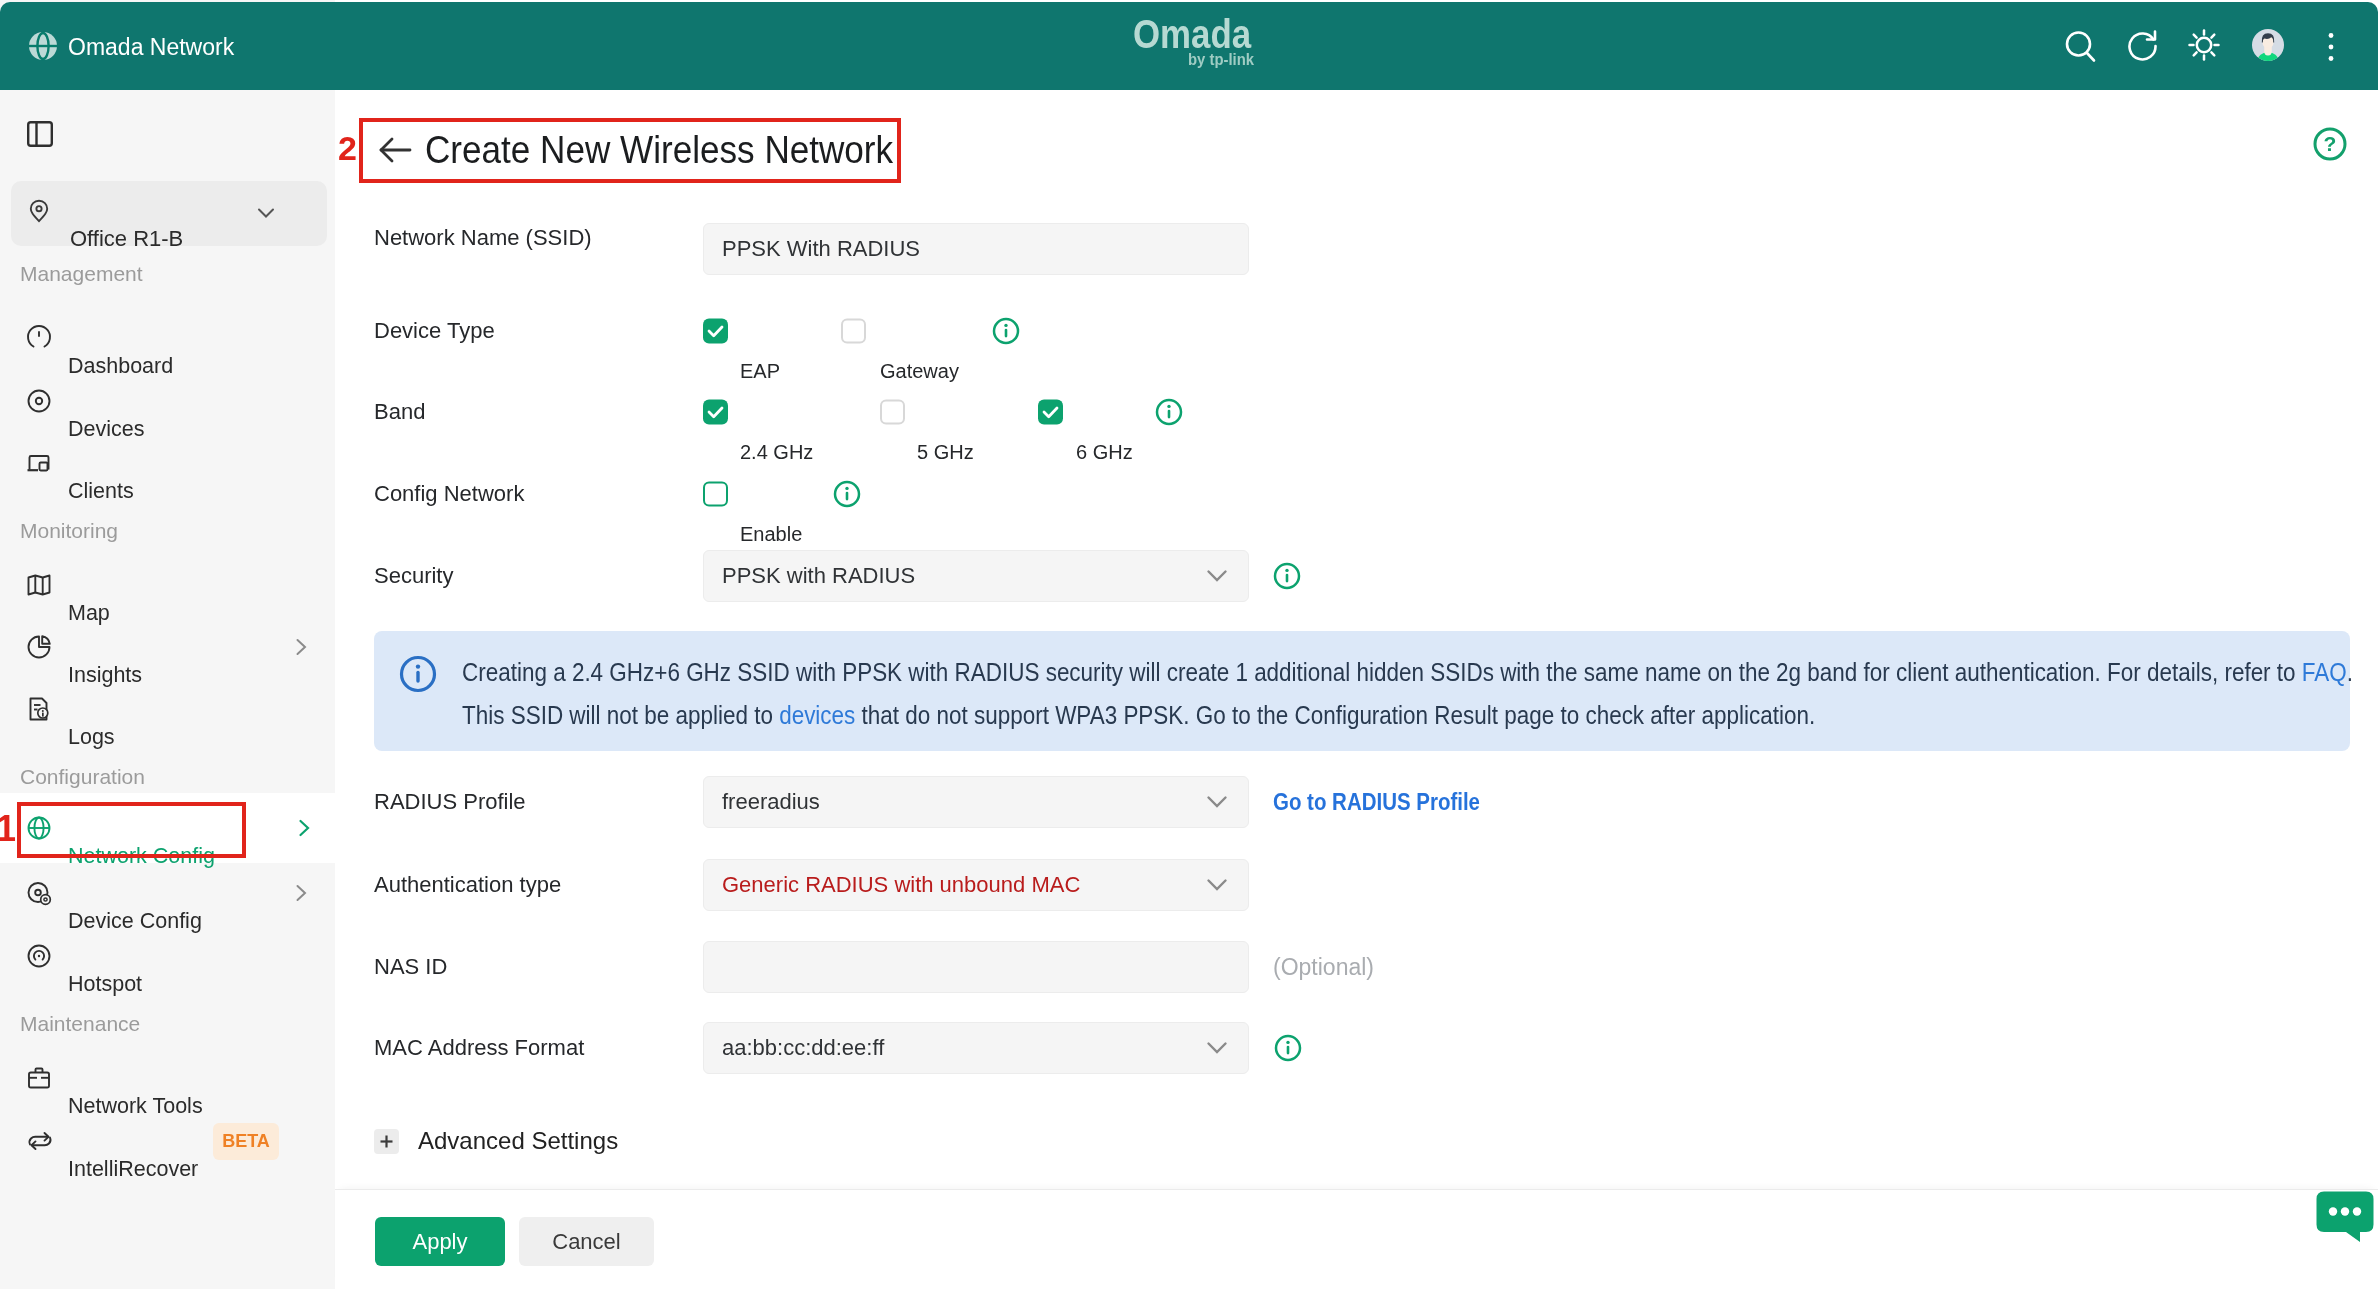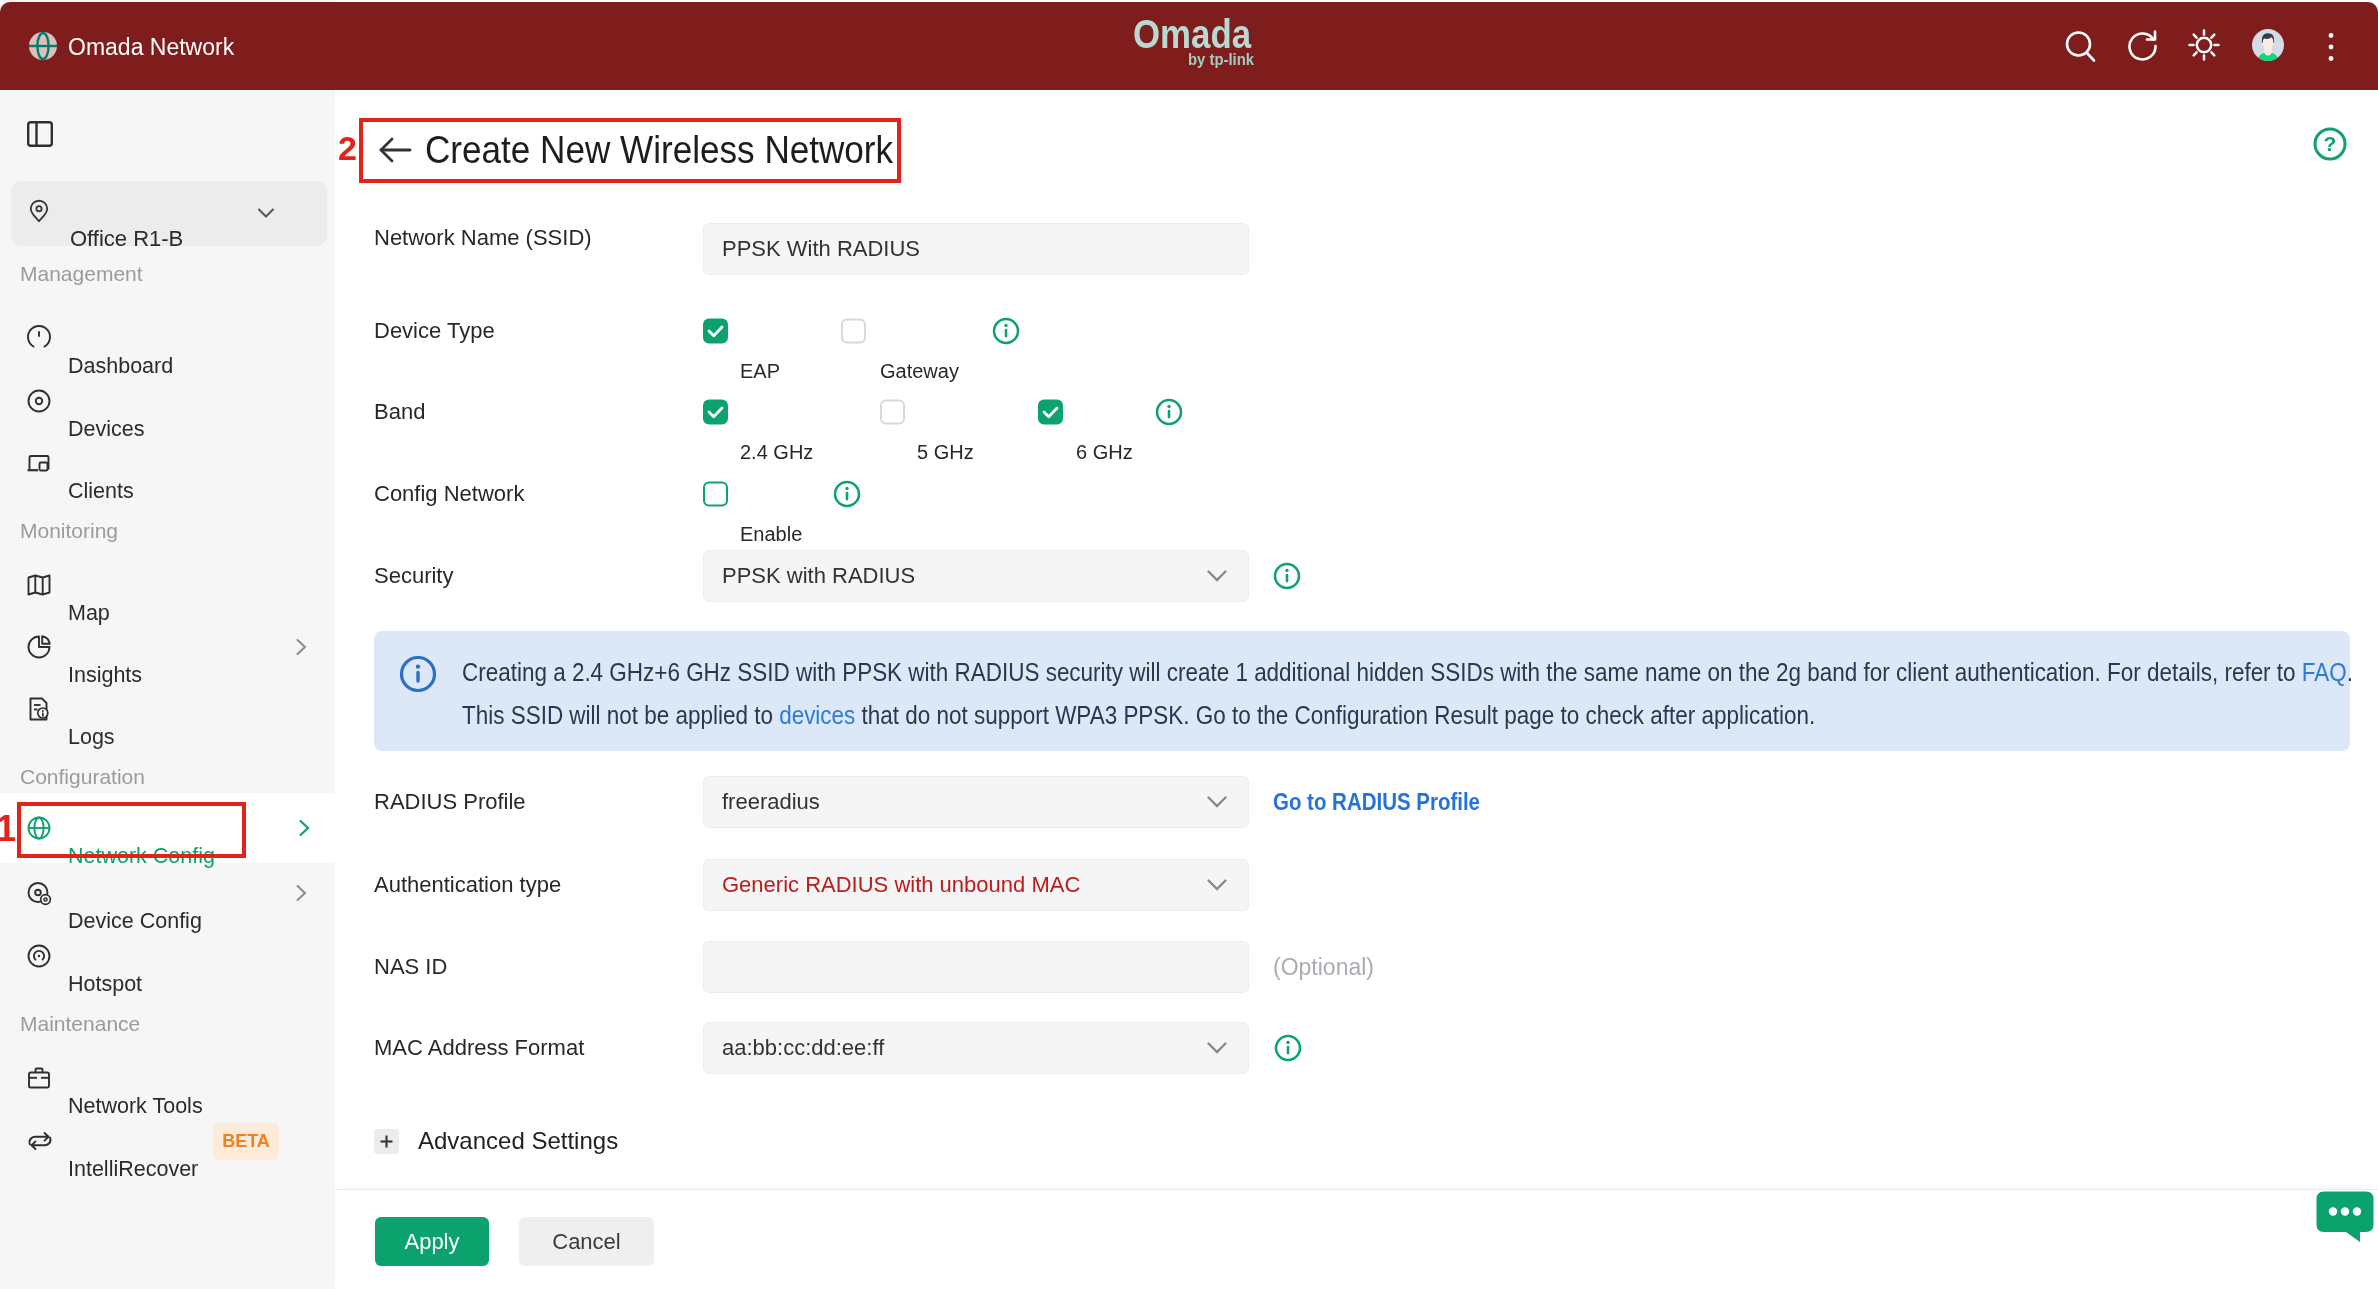--- a/index.html
+++ b/index.html
@@ -1,18 +1,18 @@
 <!DOCTYPE html>
 <html><head>
 <meta charset="utf-8">
 <style>
   * { margin:0; padding:0; box-sizing:border-box; }
   html,body { width:2378px; height:1289px; background:#fff; font-family:"Liberation Sans", sans-serif; overflow:hidden; position:relative; }
   .abs { position:absolute; }
-  .header { position:absolute; top:2px; left:0; width:2378px; height:88px; background:#7f1d1d; border-radius:10px 10px 0 0; z-index:3; }
+  .header { position:absolute; top:2px; left:0; width:2378px; height:88px; background:#0f766e; border-radius:10px 10px 0 0; z-index:3; }
   .sidebar { position:absolute; top:0; left:0; width:335px; height:1289px; background:#f6f6f6; z-index:1; }
   .main { position:absolute; top:90px; left:335px; width:2043px; height:1199px; background:#fff; z-index:2; }
   #content { position:absolute; top:0; left:0; z-index:4; }
   .hbrand { position:absolute; left:68px; top:32px; color:#fff; font-size:23px; }
   .seclbl { position:absolute; left:20px; font-size:21px; color:#9b9b9b; transform:translateY(-50%); }
   .sitem { position:absolute; left:68px; font-size:21.5px; color:#2b2b2b; transform:translateY(-50%); white-space:nowrap;margin-top:28px; }
   .sico { position:absolute; left:26px; transform:translateY(-50%); }
   .schev { position:absolute; left:295px; transform:translateY(-50%); }
   .lbl { position:absolute; left:374px; font-size:22px; color:#26282b; transform:translateY(-50%); white-space:nowrap; }
   .field { position:absolute; left:703px; width:546px; height:52px; background:#f5f5f5; border:1px solid #ececec; border-radius:6px; }
@@ -313,21 +313,21 @@
 
   <div class="abs" style="left:374px;top:1129px;width:25px;height:25px;background:#ececec;border-radius:4px">
     <svg width="25" height="25" viewBox="0 0 25 25">
         <line x1="6.5" y1="12.5" x2="18.5" y2="12.5" stroke="#3c3c3c" stroke-width="2.2"></line>
         <line x1="12.5" y1="6.5" x2="12.5" y2="18.5" stroke="#3c3c3c" stroke-width="2.2"></line>
       </svg>
   </div>
   <div class="abs" style="left:418px;top:1141px;transform:translateY(-50%);font-size:24px;color:#222;white-space:nowrap">Advanced Settings</div>
 
   <div class="abs" style="left:335px;top:1189px;width:2043px;height:100px;background:#fff;border-top:1px solid #ebebeb;box-shadow:0 -5px 8px -5px rgba(0,0,0,0.06)"></div>
-  <div class="btn" style="left:375px;top:1217px;width:114px;background:#0ca26e;color:#fff">Apply</div>
+  <div class="btn" style="left:375px;top:1217px;width:130px;background:#0ca26e;color:#fff">Apply</div>
   <div class="btn" style="left:519px;top:1217px;width:135px;background:#efefef;color:#3a3a3a">Cancel</div>
 
   <svg class="abs" style="left:2316px;top:1191px" width="58" height="56" viewBox="0 0 58 56">
     <path d="M8 0.5 L50 0.5 Q57.5 0.5 57.5 8 L57.5 33.5 Q57.5 41 50 41 L44 41 L44 51 L30 41 L8 41 Q0.5 41 0.5 33.5 L0.5 8 Q0.5 0.5 8 0.5 Z" fill="#0ca26e"></path>
     <circle cx="17" cy="20.5" r="4.2" fill="#fff"></circle>
       <circle cx="29" cy="20.5" r="4.2" fill="#fff"></circle>
       <circle cx="41" cy="20.5" r="4.2" fill="#fff"></circle>
   </svg>
 </div>
 

